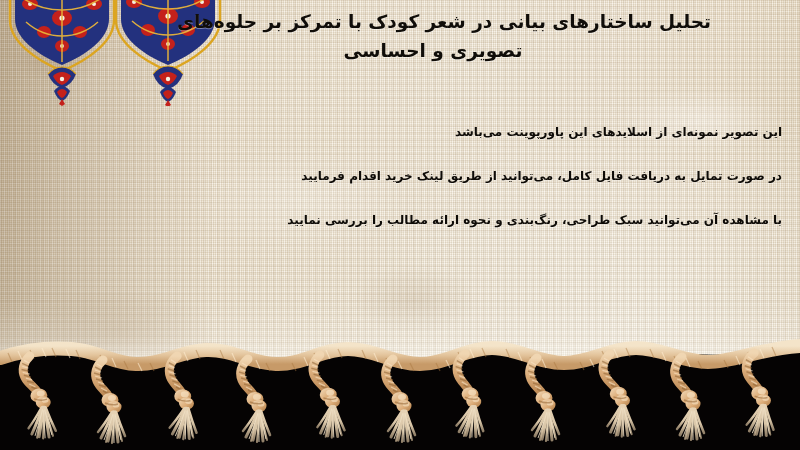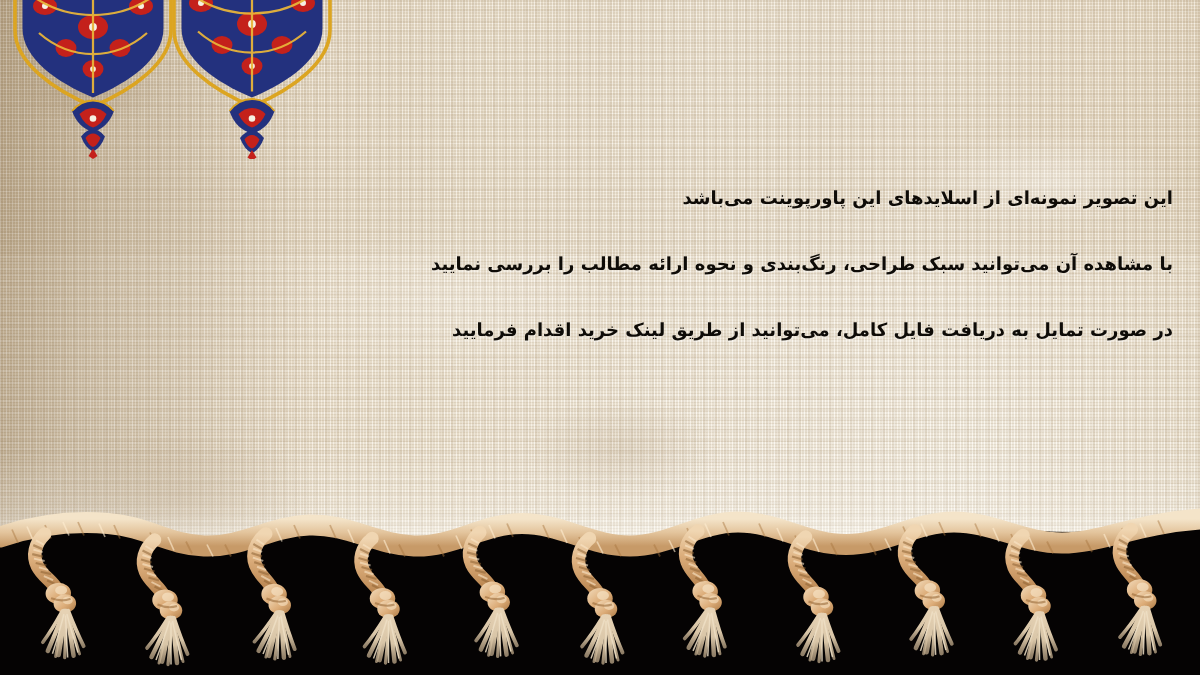--- a/index.html
+++ b/index.html
@@ -268,25 +268,29 @@
       <g transform="translate(56,139)">
         <path d="M-8 -3 q4 -5 8 -5 q4 0 8 5 q-3 8 -8 10 q-5 -2 -8 -10Z" fill="#23317e"></path>
         <path d="M-5 -2 q2 -3 5 -3 q3 0 5 3 q-2 5 -5 6 q-3 -1 -5 -6Z" fill="#c4211b"></path>
       </g>
       <path d="M53 149 l3 -5 l3 5 l-3 2Z" fill="#c4211b"></path>
     </g>
   </svg>
 
   <div class="text-layer">
 
+    <div class="title">
+      <span class="tline l1">تحلیل ساختارهای بیانی در شعر کودک با تمرکز بر جلوه‌های</span>
+      <span class="tline l2">تصویری و احساسی</span>
+    </div>
 
     <div class="body-block">
       <span class="bline">این تصویر نمونه‌ای از اسلایدهای این پاورپوینت می‌باشد</span>
+      <span class="bline">در صورت تمایل به دریافت فایل کامل، می‌توانید از طریق لینک خرید اقدام فرمایید</span>
       <span class="bline">با مشاهده آن می‌توانید سبک طراحی، رنگ‌بندی و نحوه ارائه مطالب را بررسی نمایید</span>
-      <span class="bline">در صورت تمایل به دریافت فایل کامل، می‌توانید از طریق لینک خرید اقدام فرمایید</span>
     </div>
 
   </div>
 
   <svg class="fringe" viewBox="0 0 800 112" preserveAspectRatio="none">
     <defs>
       <linearGradient id="cordG" x1="0" y1="0" x2="0" y2="1">
         <stop offset="0" stop-color="#f0d6b2"></stop>
         <stop offset=".45" stop-color="#dcae7c"></stop>
         <stop offset="1" stop-color="#b98550"></stop>

